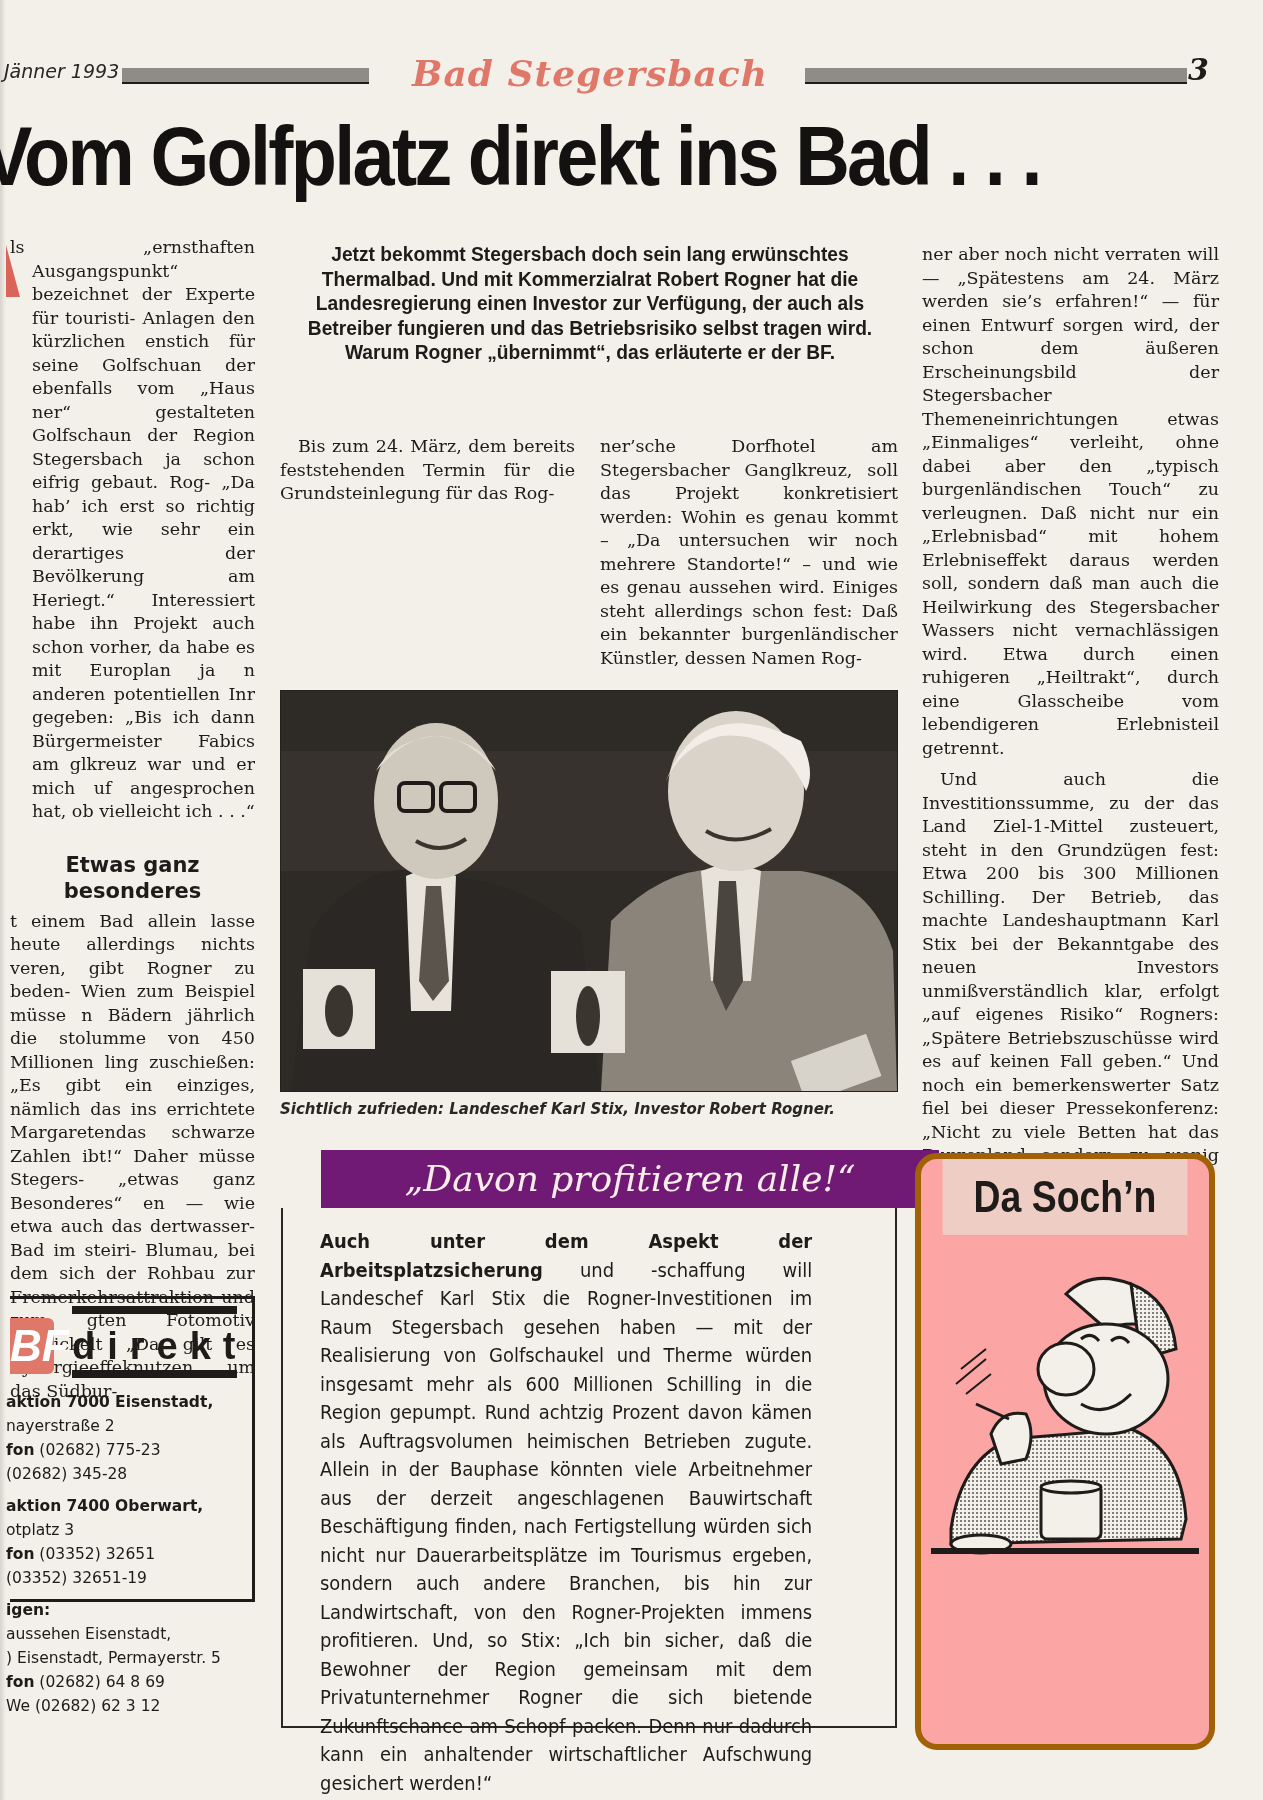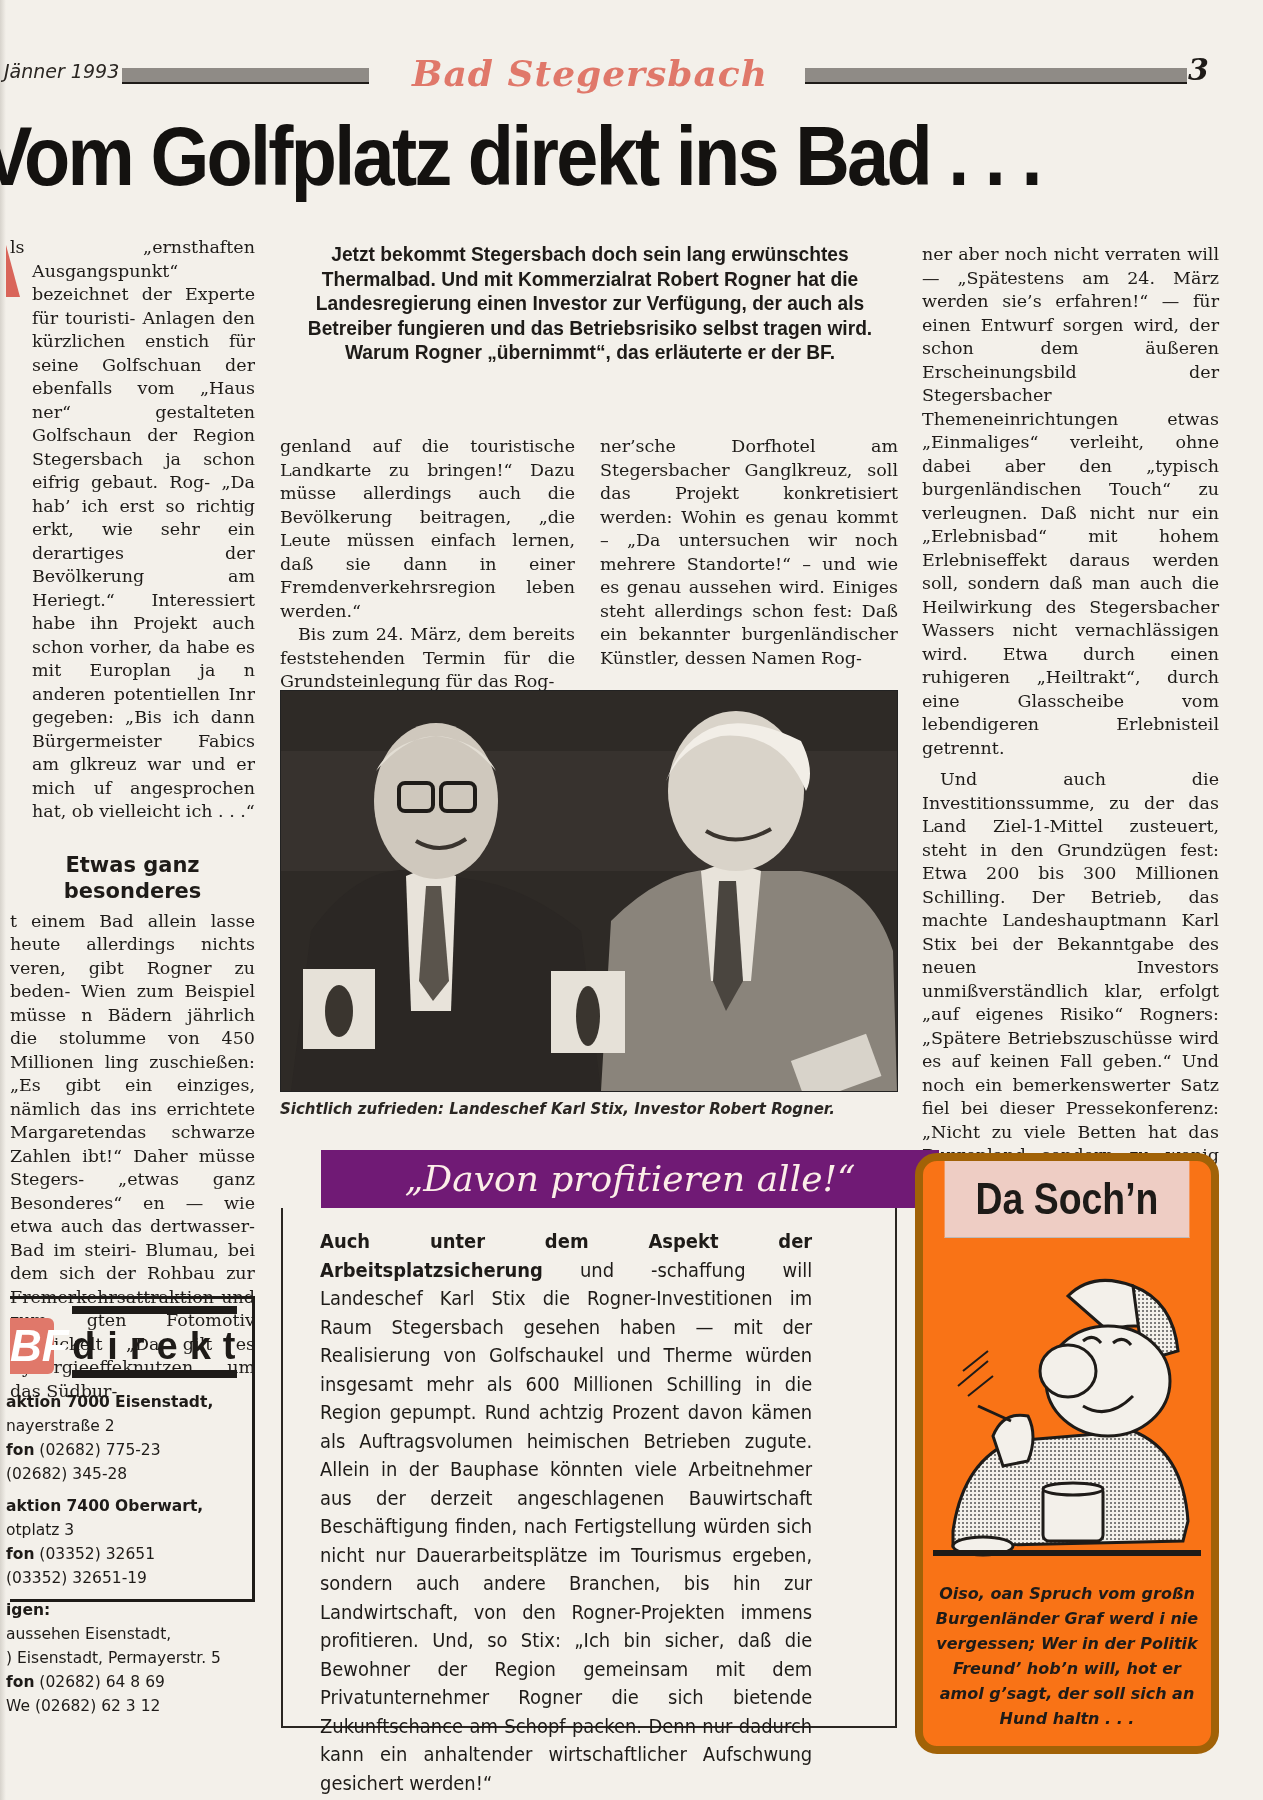--- a/index.html
+++ b/index.html
@@ -48,21 +48,21 @@
 
     
     .direkt { left: 10px; top: 1296px; width: 242px; height: 300px; border: 3px solid #1e1b18; border-left: none; }
     .bf-logo { left: 10px; top: 1318px; width: 44px; height: 56px; background: #e0786a; color: #fff; font-family: "Liberation Sans", sans-serif; font-weight: bold; font-style: italic; font-size: 44px; line-height: 56px; text-align: center; border-radius: 0 6px 6px 0; }
     .direkt-bar { left: 72px; width: 165px; height: 8px; background: #1e1b18; }
     .direkt-word { left: 72px; top: 1322px; width: 165px; font-family: "Liberation Sans", sans-serif; font-weight: bold; font-size: 38px; letter-spacing: 12px; line-height: 48px; }
     .direkt-lines { left: 6px; top: 1390px; width: 240px; font-family: "DejaVu Sans", sans-serif; font-size: 15.5px; line-height: 24px; white-space: nowrap; overflow: hidden; }
     .direkt-lines .sp { height: 8px; }
 
     
-    .soch { left: 915px; top: 1153px; width: 288px; height: 585px; border: 8px solid #a16207; border-radius: 22px; overflow: hidden; background: #f97316; }
+    .soch { left: 915px; top: 1153px; width: 288px; height: 585px; border: 6px solid #a16207; border-radius: 22px; overflow: hidden; background: #fca5a5; }
     .soch-head { height: 76px; background: #eecdc4; border-bottom: 1px solid #bbb; text-align: center; font-family: "Liberation Sans", sans-serif; font-weight: bold; font-size: 44px; line-height: 76px; transform: scaleX(0.85); }
     .soch-cartoon { position: absolute; left: 10px; top: 100px; width: 268px; height: 300px; }
     .soch-text { position: absolute; left: 6px; top: 420px; width: 276px; text-align: center; font-family: "DejaVu Sans", sans-serif; font-style: italic; font-weight: bold; font-size: 16px; line-height: 25px; }
 
     .margin-shadow { left: 0; top: 0; width: 6px; height: 1800px; background: linear-gradient(90deg, #d7d3cc, rgba(243,240,234,0)); }
   </style>
 </head>
 <body>
 
 <div class="abs margin-shadow"></div>
@@ -78,21 +78,20 @@
 <div class="abs dropcap"></div>
 <div class="abs col col1">
   <p style="padding-left:22px;text-indent:-22px;">ls „ernsthaften Ausgangspunkt“ bezeichnet der Experte für touristi- Anlagen den kürzlichen enstich für seine Golfschuan der ebenfalls vom „Haus ner“ gestalteten Golfschaun der Region Stegersbach ja schon eifrig gebaut. Rog- „Da hab’ ich erst so richtig erkt, wie sehr ein derartiges der Bevölkerung am Heriegt.“ Interessiert habe ihn Projekt auch schon vorher, da habe es mit Europlan ja n anderen potentiellen Inr gegeben: „Bis ich dann Bürgermeister Fabics am glkreuz war und er mich uf angesprochen hat, ob vielleicht ich . . .“</p>
   <div class="subhead">Etwas ganz besonderes</div>
   <p>t einem Bad allein lasse heute allerdings nichts veren, gibt Rogner zu beden- Wien zum Beispiel müsse n Bädern jährlich die stolumme von 450 Millionen ling zuschießen: „Es gibt ein einziges, nämlich das ins errichtete Margaretendas schwarze Zahlen ibt!“ Daher müsse Stegers- „etwas ganz Besonderes“ en — wie etwa auch das dertwasser-Bad im steiri- Blumau, bei dem sich der Rohbau zur Fremerkehrsattraktion und zum gten Fotomotiv entwickelt „Da gilt es Synergieeffeknutzen, um das Südbur-</p>
 </div>
 
 <div class="abs lead">Jetzt bekommt Stegersbach doch sein lang erwünschtes Thermalbad. Und mit Kommerzialrat Robert Rogner hat die Landesregierung einen Investor zur Verfügung, der auch als Betreiber fungieren und das Betriebsrisiko selbst tragen wird. Warum Rogner „übernimmt“, das erläuterte er der BF.</div>
 
 <div class="abs col col2">
-  <p>genland auf die touristische Landkarte zu bringen!“ Dazu müsse allerdings auch die Bevölkerung beitragen, „die Leute müssen einfach lernen, daß sie dann in einer Fremdenverkehrsregion leben werden.“</p>
   <p class="indent">Bis zum 24. März, dem bereits feststehenden Termin für die Grundsteinlegung für das Rog-</p>
 </div>
 <div class="abs col col3">
   <p>ner’sche Dorfhotel am Stegersbacher Ganglkreuz, soll das Projekt konkretisiert werden: Wohin es genau kommt – „Da untersuchen wir noch mehrere Standorte!“ – und wie es genau aussehen wird. Einiges steht allerdings schon fest: Daß ein bekannter burgenländischer Künstler, dessen Namen Rog-</p>
 </div>
 
 <div class="abs col col4">
   <p>ner aber noch nicht verraten will — „Spätestens am 24. März werden sie’s erfahren!“ — für einen Entwurf sorgen wird, der schon dem äußeren Erscheinungsbild der Stegersbacher Themeneinrichtungen etwas „Einmaliges“ verleiht, ohne dabei aber den „typisch burgenländischen Touch“ zu verleugnen. Daß nicht nur ein „Erlebnisbad“ mit hohem Erlebniseffekt daraus werden soll, sondern daß man auch die Heilwirkung des Stegersbacher Wassers nicht vernachlässigen wird. Etwa durch einen ruhigeren „Heiltrakt“, durch eine Glasscheibe vom lebendigeren Erlebnisteil getrennt.</p>
   <p class="indent gap">Und auch die Investitionssumme, zu der das Land Ziel-1-Mittel zusteuert, steht in den Grundzügen fest: Etwa 200 bis 300 Millionen Schilling. Der Betrieb, das machte Landeshauptmann Karl Stix bei der Bekanntgabe des neuen Investors unmißverständlich klar, erfolgt „auf eigenes Risiko“ Rogners: „Spätere Betriebszuschüsse wird es auf keinen Fall geben.“ Und noch ein bemerkenswerter Satz fiel bei dieser Pressekonferenz: „Nicht zu viele Betten hat das Burgenland sondern zu wenig Attraktionen . . .“</p>
 </div>
@@ -182,14 +181,13 @@
     <line x1="45" y1="145" x2="78" y2="160" stroke="#1e1b18" stroke-width="3"></line>
     <path d="M30 110 L55 90 M25 125 L55 100 M35 135 L60 115" stroke="#1e1b18" stroke-width="2"></path>
 
     <rect x="110" y="225" width="60" height="55" rx="6" fill="#f3f0ea" stroke="#1e1b18" stroke-width="3"></rect>
     <ellipse cx="140" cy="228" rx="30" ry="6" fill="#f3f0ea" stroke="#1e1b18" stroke-width="3"></ellipse>
 
     <ellipse cx="50" cy="285" rx="30" ry="9" fill="#f3f0ea" stroke="#1e1b18" stroke-width="3"></ellipse>
 
     <path d="M0 292 L268 292" stroke="#1e1b18" stroke-width="6"></path>
   </svg>
-  <div class="soch-text">Oiso, oan Spruch vom großn Burgenländer Graf werd i nie vergessen; Wer in der Politik Freund’ hob’n will, hot er amol g’sagt, der soll sich an Hund haltn . . .</div>
 </div>
 
 </body></html>

